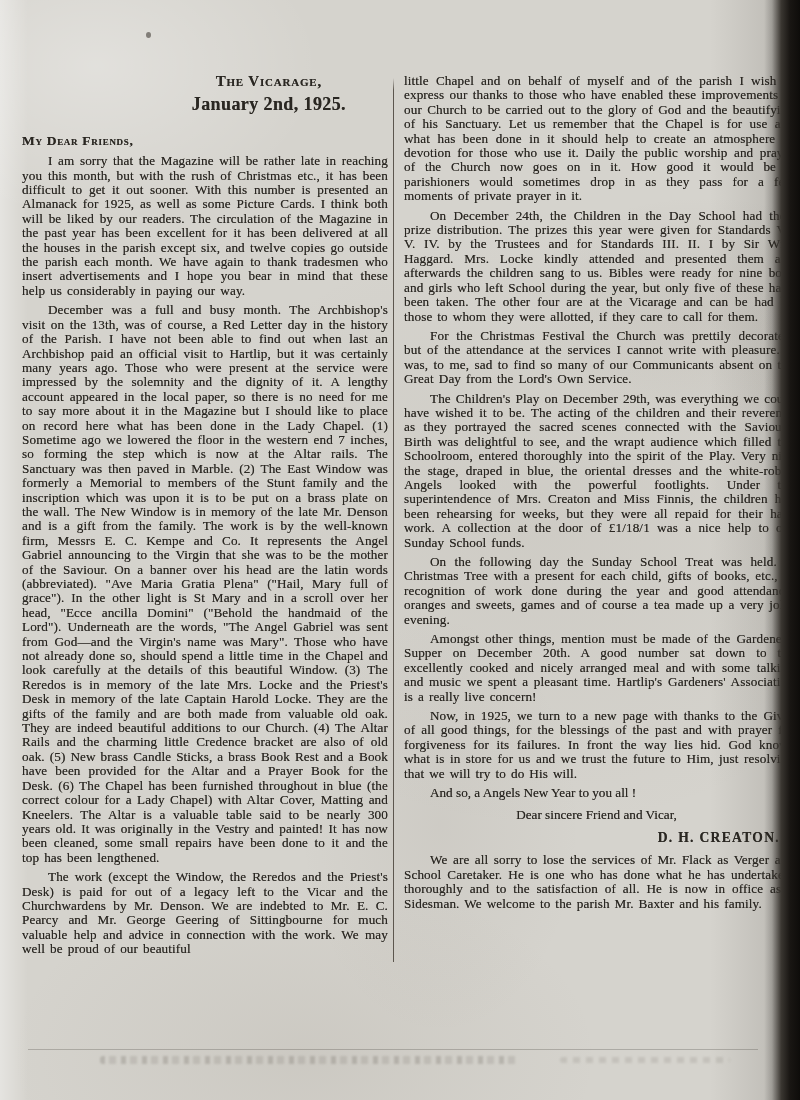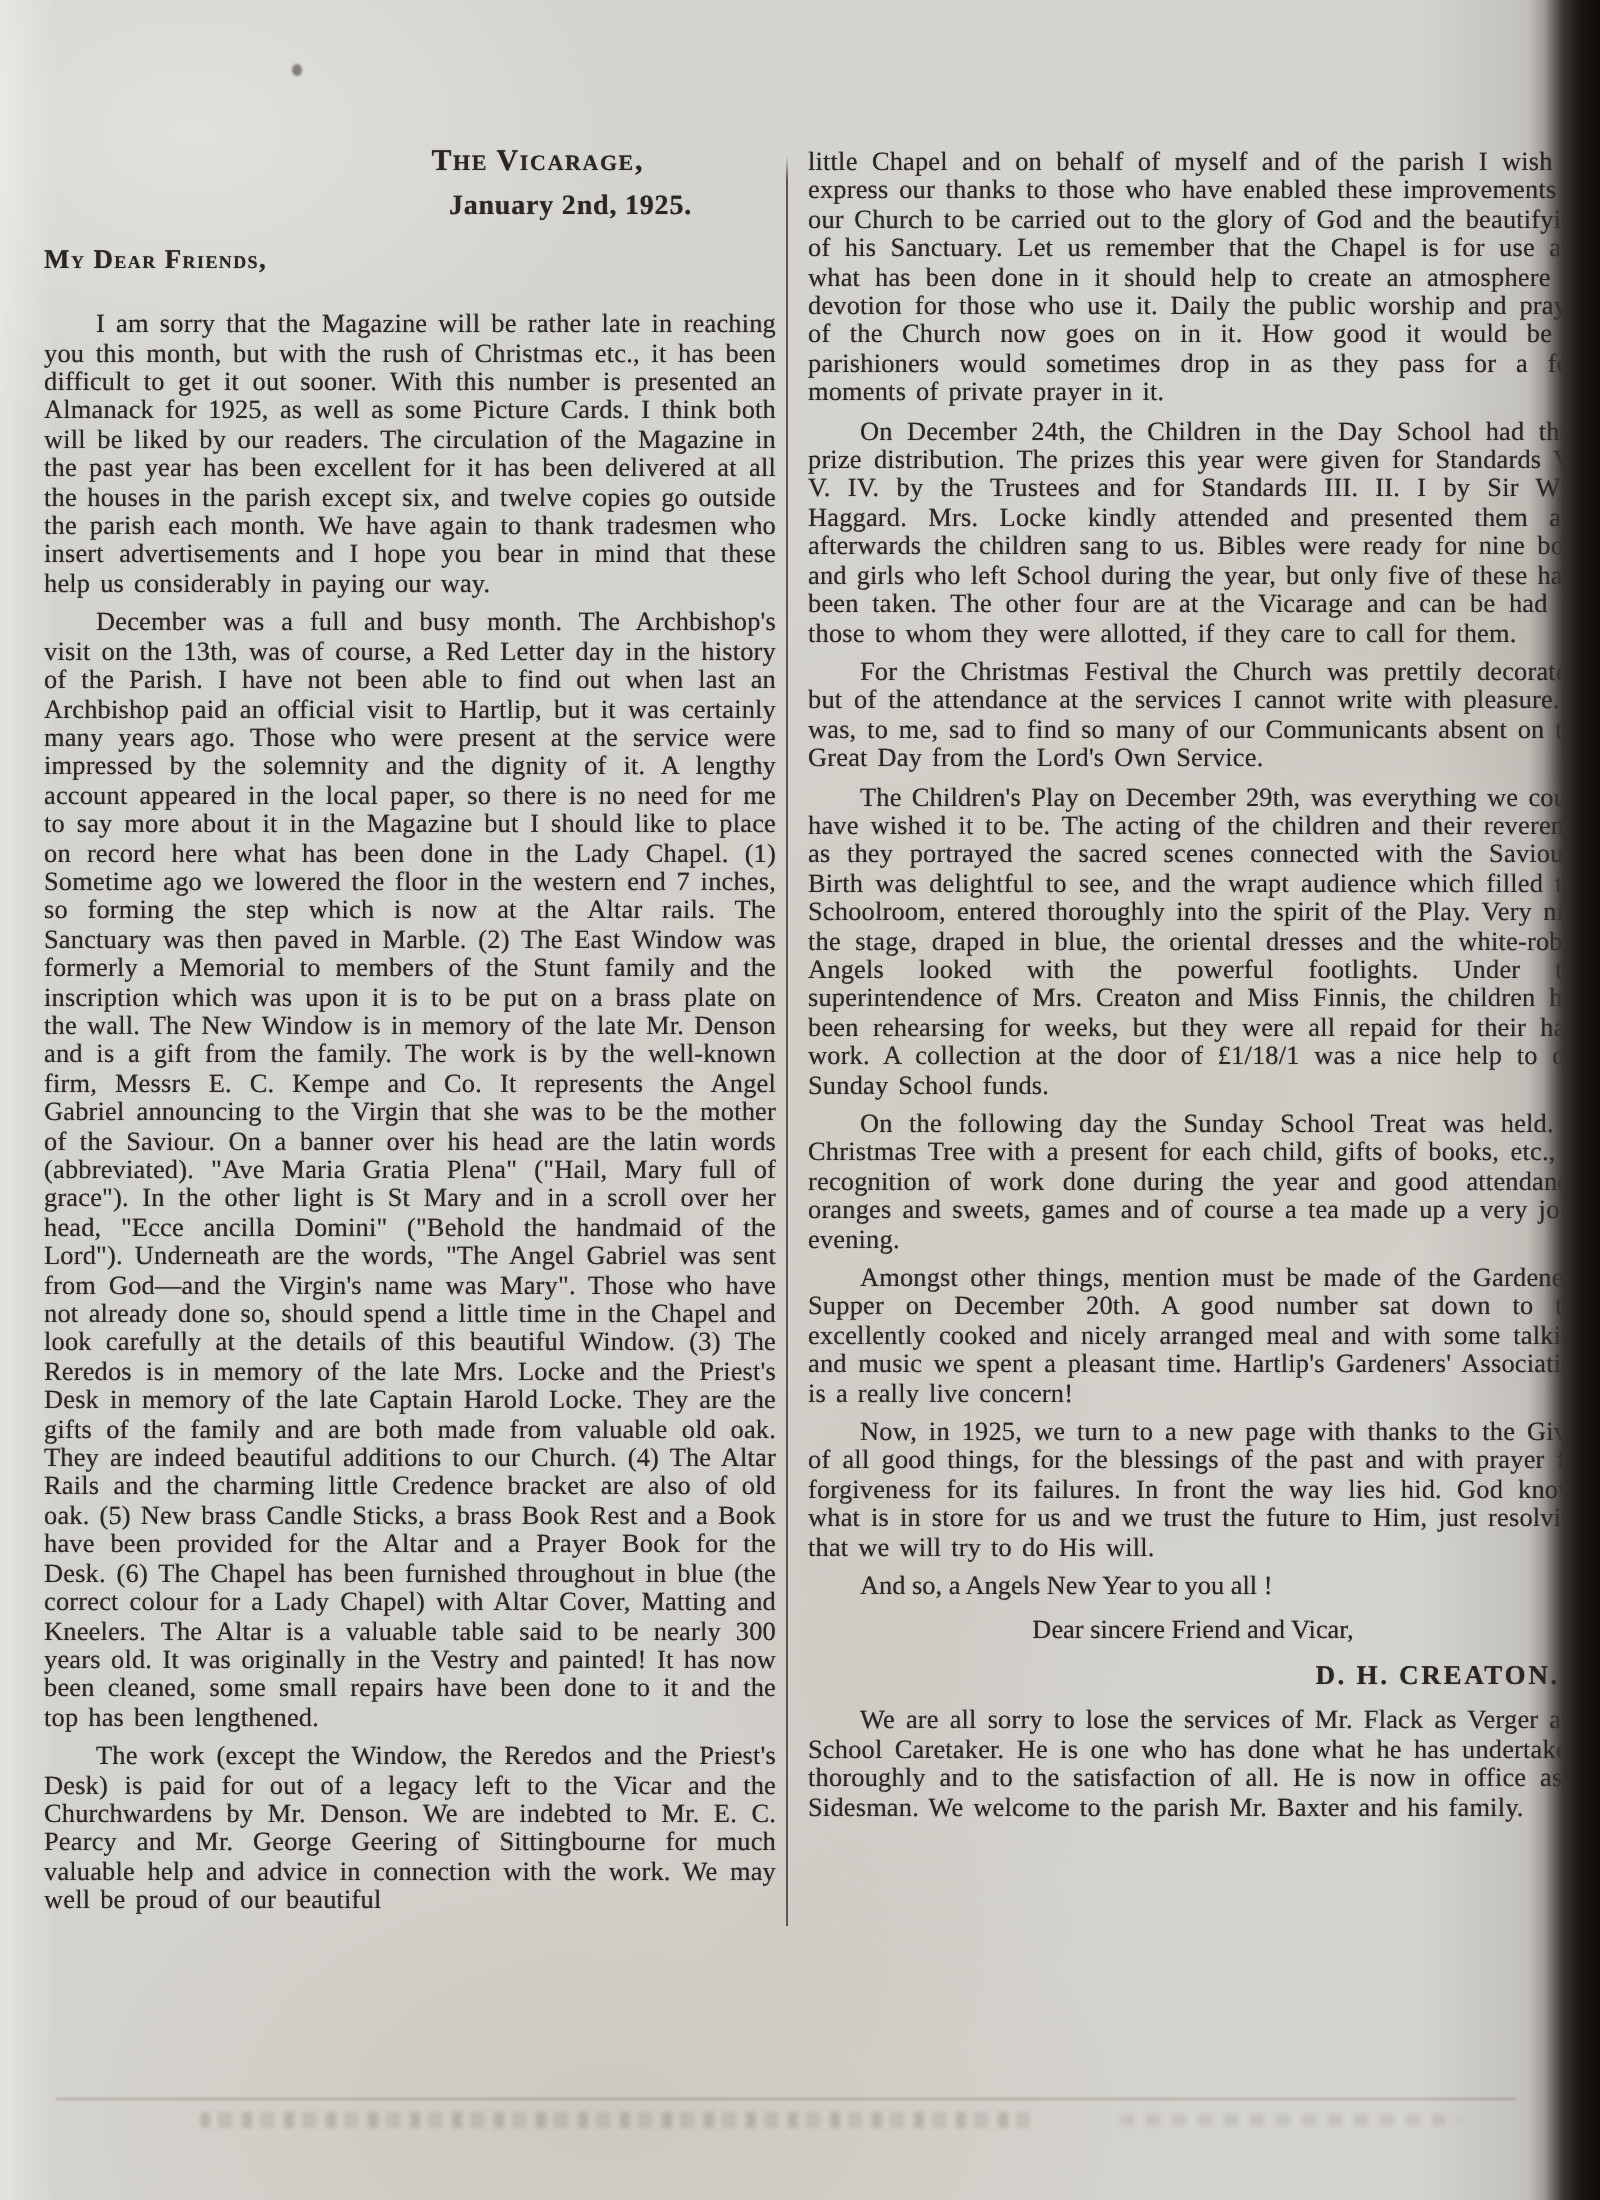--- a/index.html
+++ b/index.html
@@ -27,26 +27,26 @@
   .divider {
     width:1px; margin:4px 10px 0 5px;
     background:linear-gradient(to bottom, rgba(70,64,56,0) 0, #5c564e 12px, #5c564e 930px, rgba(70,64,56,0) 950px);
   }
   .ink { text-shadow:0 0 0.5px rgba(42,39,34,0.65); }
   .addr {
     font-variant:small-caps; font-weight:700; font-size:15px; letter-spacing:0.8px;
     text-align:right; padding-right:66px; margin-bottom:9px;
   }
   .date {
-    font-weight:700; font-size:14px; letter-spacing:0.4px;
-    text-align:right; padding-right:42px; margin-bottom:11px;
+    font-weight:700; font-size:18px; letter-spacing:0.4px;
+    text-align:right; padding-right:42px; margin-bottom:22px;
   }
   .salutation {
     font-variant:small-caps; font-weight:700; font-size:13.5px; letter-spacing:0.7px;
-    margin-bottom:18px;
+    margin-bottom:6px;
   }
   .para {
     margin:0 0 5px; text-indent:26px; text-align:justify;
     word-spacing:0.12em; letter-spacing:0.1px;
   }
   .para.noindent { text-indent:0; }
   .closing-line { margin:3px 0 5px; text-indent:26px; }
   .valediction { text-align:center; padding-right:45px; padding-left:40px; margin:7px 0 5px; }
   .signature {
     text-align:right; padding-right:14px; margin:9px 0 8px;

